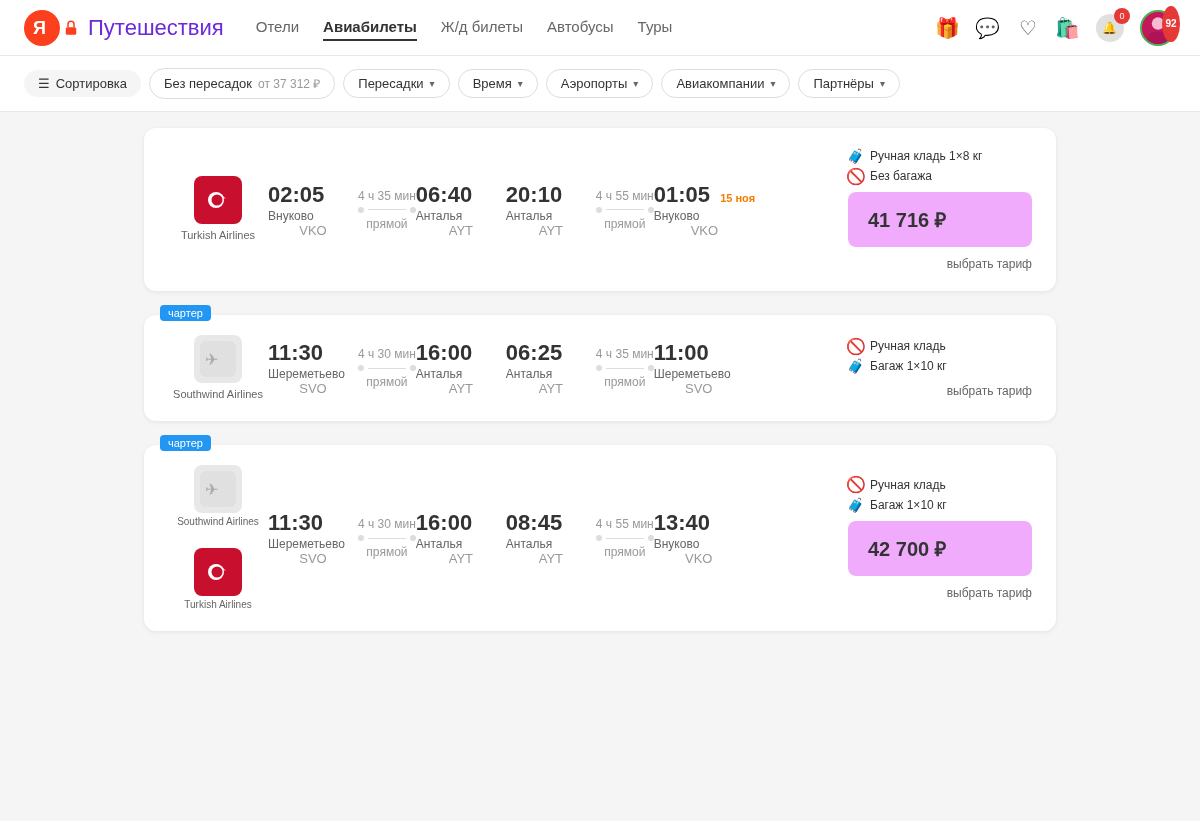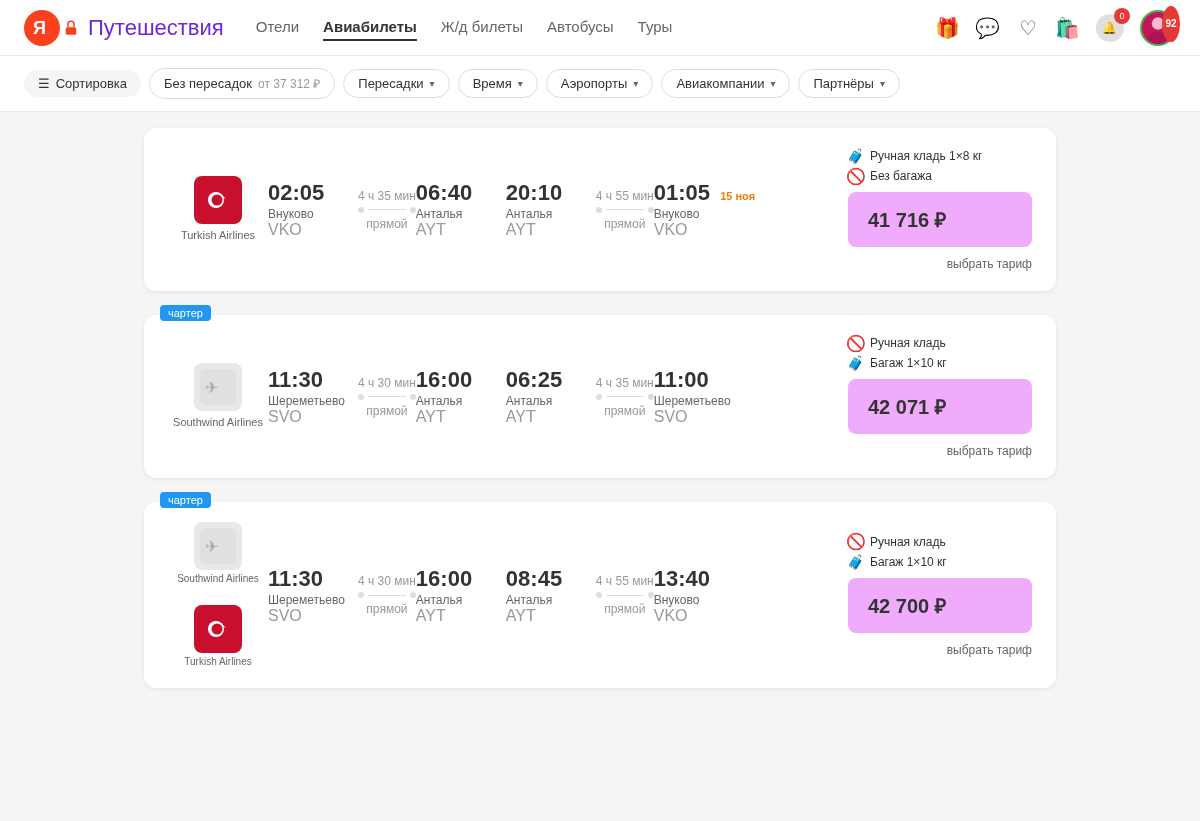--- a/index.html
+++ b/index.html
@@ -40,21 +40,21 @@
     .airline-logo { width: 48px; height: 48px; border-radius: 8px; display: flex; align-items: center; justify-content: center; overflow: hidden; }
     .airline-logo.turkish { background: #c8102e; }
     .airline-logo.southwind { background: #e8e8e8; }
     .airline-name { font-size: 11px; color: #666; text-align: center; line-height: 1.3; }
 
     .flights-col { flex: 1; display: flex; flex-direction: row; }
     .flight-segment { display: flex; align-items: center; gap: 0; }
     .time-info { min-width: 90px; }
     .time { font-size: 22px; font-weight: 700; color: #333; }
     .airport-name { font-size: 12px; color: #666; margin-top: 1px; }
-    .airport-code { font-size: 16px; color: #999; }
+    .airport-code { font-size: 13px; color: #999; text-align: center; }
     .duration-info { flex: 1; text-align: center; }
     .duration { font-size: 12px; color: #999; }
     .route-line { display: flex; align-items: center; gap: 4px; margin: 4px 0; }
     .line { flex: 1; height: 1px; background: #ddd; }
     .dot { width: 6px; height: 6px; border-radius: 50%; background: #ddd; }
     .direct { font-size: 12px; color: #999; }
     .arrive-info { min-width: 90px; text-align: left; }
     .date-badge { color: #f57c00; font-size: 11px; margin-left: 4px; }
 
     .price-col { width: 200px; display: flex; flex-direction: column; align-items: flex-end; gap: 8px; padding-left: 16px; }
@@ -301,23 +301,20 @@
         <div class="baggage-info">
           <div class="baggage-item">
             <span class="baggage-icon crossed" style="font-size:16px;">🚫</span>
             <span>Ручная кладь</span>
           </div>
           <div class="baggage-item">
             <span class="baggage-icon green">🧳</span>
             <span>Багаж 1×10 кг</span>
           </div>
         </div>
-        <button class="price-btn">
-          <div class="price-amount">42 071 ₽</div>
-        </button>
         <div class="price-label">выбрать тариф</div>
       </div>
     </div>
   </div>
 
   <div class="flight-card" style="margin-top:12px;">
     <div class="charter-badge">чартер</div>
     <div class="flight-row">
 
       <div class="airline-col" style="gap:0;">

